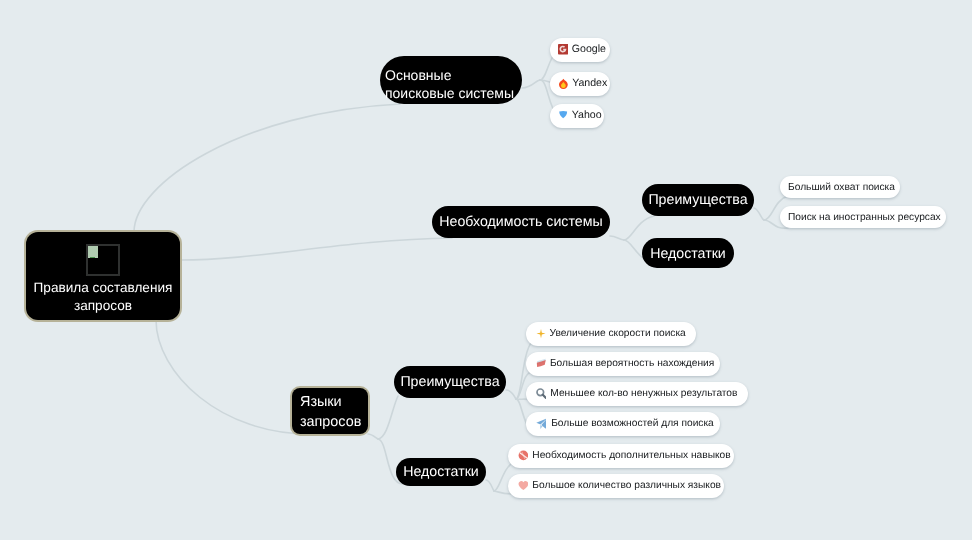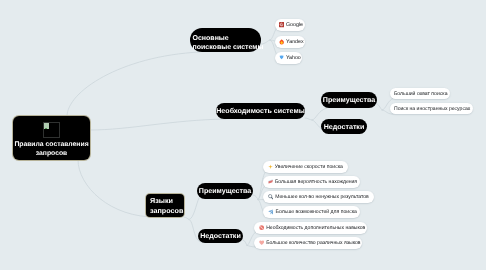--- a/index.html
+++ b/index.html
@@ -4,21 +4,21 @@
 <style>
   html,body{margin:0;padding:0;}
   body{width:486px;height:270px;background:#e4ebee;overflow:hidden;
        font-family:"Liberation Sans",sans-serif;-webkit-font-smoothing:antialiased;text-rendering:geometricPrecision;}
   #map{position:relative;width:486px;height:270px;}
   svg#links{position:absolute;left:0;top:0;width:486px;height:270px;}
 
   .node{position:absolute;background:#000000;color:#ffffff;display:flex;
         align-items:center;justify-content:center;text-align:center;
         box-sizing:border-box;white-space:nowrap;line-height:1.26;}
-  .node span{position:relative;top:0.9px;font-weight:bold;}
+  .node span{position:relative;top:0.9px;}
   .node.two{flex-direction:column;align-items:flex-start;text-align:right;}
   .node.outlined{box-shadow:0 0 0 1px #b6b298;}
   .node.ctr{align-items:center;text-align:center;}
 
   .pill{position:absolute;background:#ffffff;color:#16191c;display:flex;
         align-items:center;box-sizing:border-box;white-space:nowrap;
         font-size:5.1px;border-radius:6px;
         box-shadow:0 .6px 1.4px rgba(96,116,128,.35);}
   .pill .ic{flex:0 0 auto;display:block;margin-right:2.2px;}
   .pill .tx{display:block;line-height:1;position:relative;top:0.7px;}

